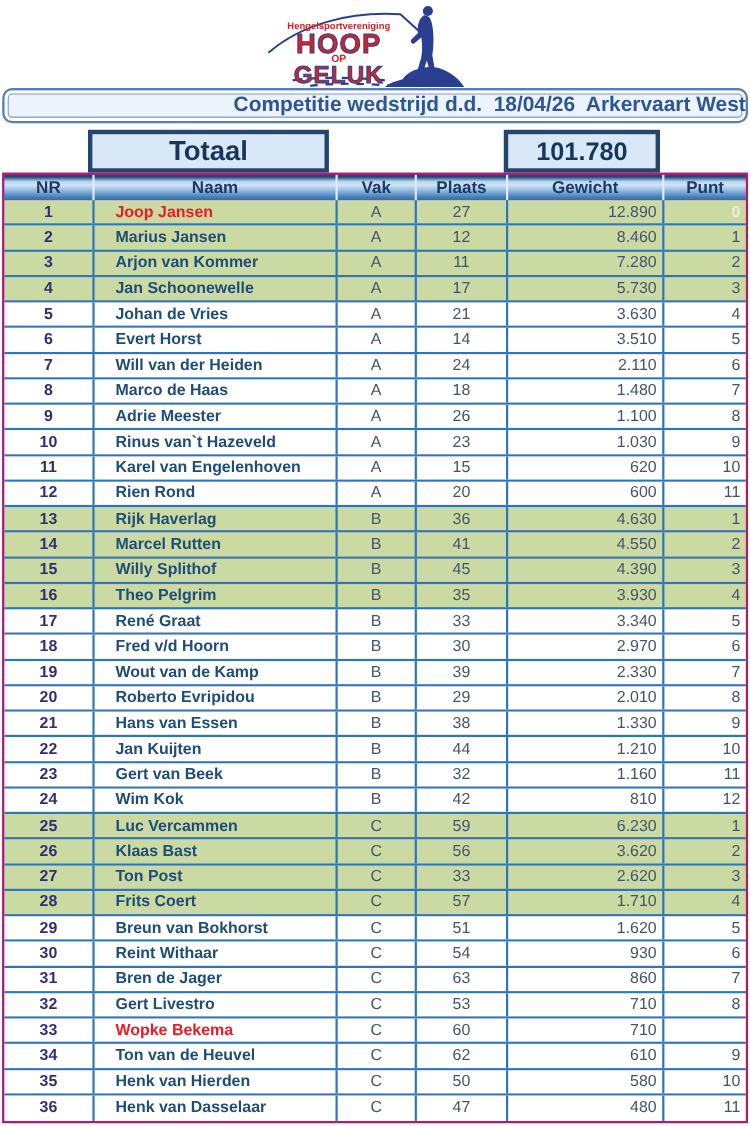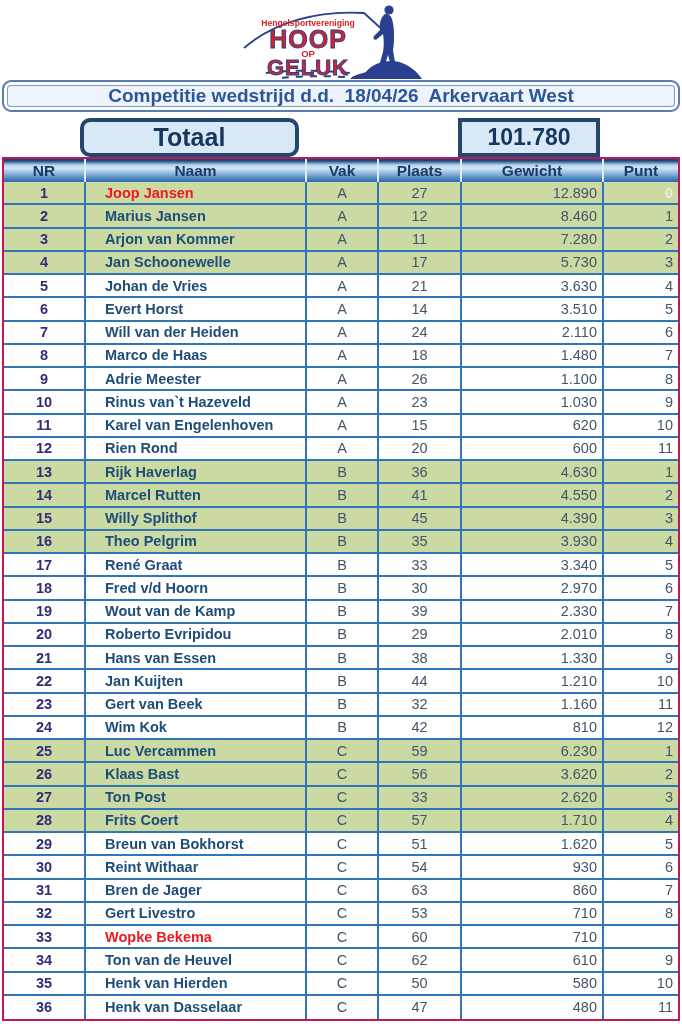--- a/index.html
+++ b/index.html
@@ -7,30 +7,30 @@
     width:682px;height:1024px;position:relative;background:#ffffff;
     font-family:"Liberation Sans",sans-serif;overflow:hidden;
   }
   
   .logo-wrap{position:absolute;left:238px;top:0px;width:200px;height:80px;}
   
   .title-bar{
     position:absolute;left:2px;top:80px;width:678px;height:32px;box-sizing:border-box;
     border:2px solid #587fb5;border-radius:9px;background:#edf3fb;
     box-shadow:inset 0 0 0 3px #ffffff, inset 0 0 0 4px #7b9ac9;
-    display:flex;align-items:center;justify-content:center;
+    display:flex;align-items:center;justify-content:flex-end;
   }
   .title-bar span{font-weight:bold;font-size:19px;color:#2d5695;white-space:pre;}
   
   .sum-box{
     position:absolute;top:118px;height:39px;box-sizing:border-box;
     border:4px solid #24466c;background:#d9e8f7;
     display:flex;align-items:center;justify-content:center;
   }
-  .sum-box.label{left:80px;width:219px;border-radius:10px;}
+  .sum-box.label{left:80px;width:219px;}
   .sum-box.value{left:458px;width:142px;}
   .sum-box span{font-weight:bold;color:#15375d;}
   .sum-box.label span{font-size:25px;}
   .sum-box.value span{font-size:23px;}
   
   .results-table{
     position:absolute;left:2px;top:157px;width:678px;height:864px;box-sizing:border-box;
     border:2px solid #be185d;background:#8b5cf6;
   }
   .thead{

